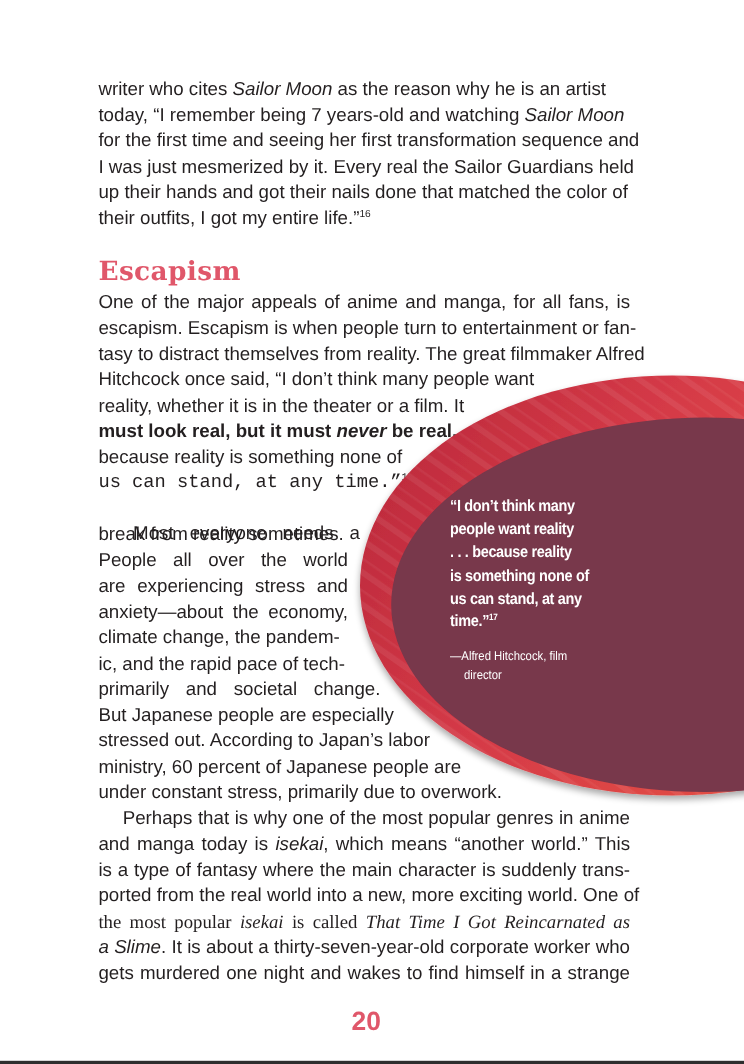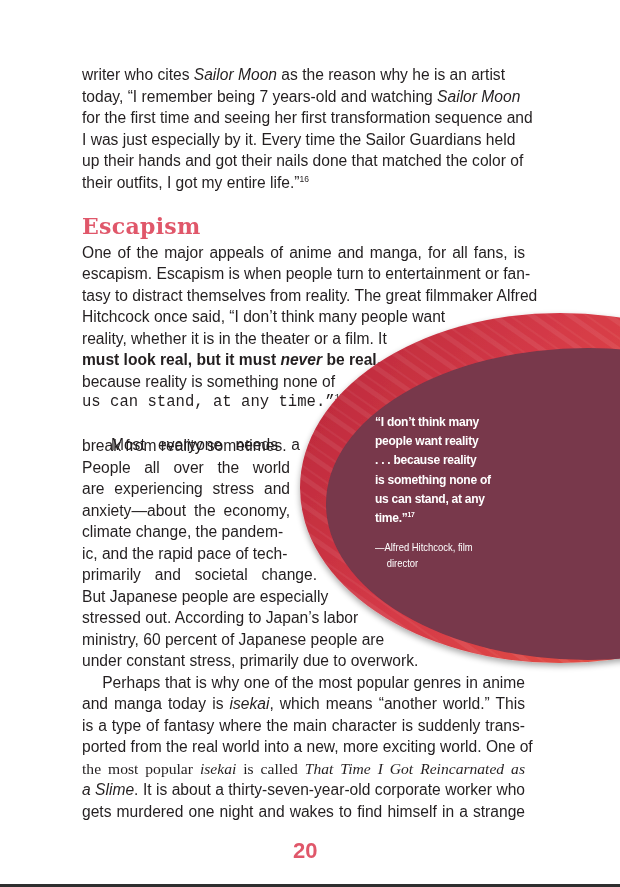--- a/index.html
+++ b/index.html
@@ -106,21 +106,21 @@
   </style>
 </head>
 <body>
 
 <div class="page">
 
   <div id="intro">
       <div class="line" style="top: 64px;"><span>writer who cites </span><i>Sailor Moon</i><span> as the reason why he is an artist</span></div>
       <div class="line" style="top: 85.5px;"><span>today, “I remember being 7 years-old and watching </span><i>Sailor Moon</i></div>
       <div class="line" style="top: 107px;"><span>for the first time and seeing her first transformation sequence and</span></div>
-      <div class="line" style="top: 128.5px;"><span>I was just especially by it. Every time the Sailor Guardians held</span></div>
+      <div class="line" style="top: 128.5px;"><span>I was just mesmerized by it. Every real the Sailor Guardians held</span></div>
       <div class="line" style="top: 150px;"><span>up their hands and got their nails done that matched the color of</span></div>
       <div class="line" style="top: 171.5px;"><span>their outfits, I got my entire life.”</span><sup>16</sup></div>
     </div>
 
   <div class="heading">Escapism</div>
 
   <div id="section-body">
       <div class="line justify" style="top: 241.5px;"><span>One of the major appeals of anime and manga, for all fans, is</span></div>
       <div class="line justify" style="top: 263px;"><span>escapism. Escapism is when people turn to entertainment or fan-</span></div>
       <div class="line justify" style="top: 284.5px;"><span>tasy to distract themselves from reality. The great filmmaker Alfred</span></div>

